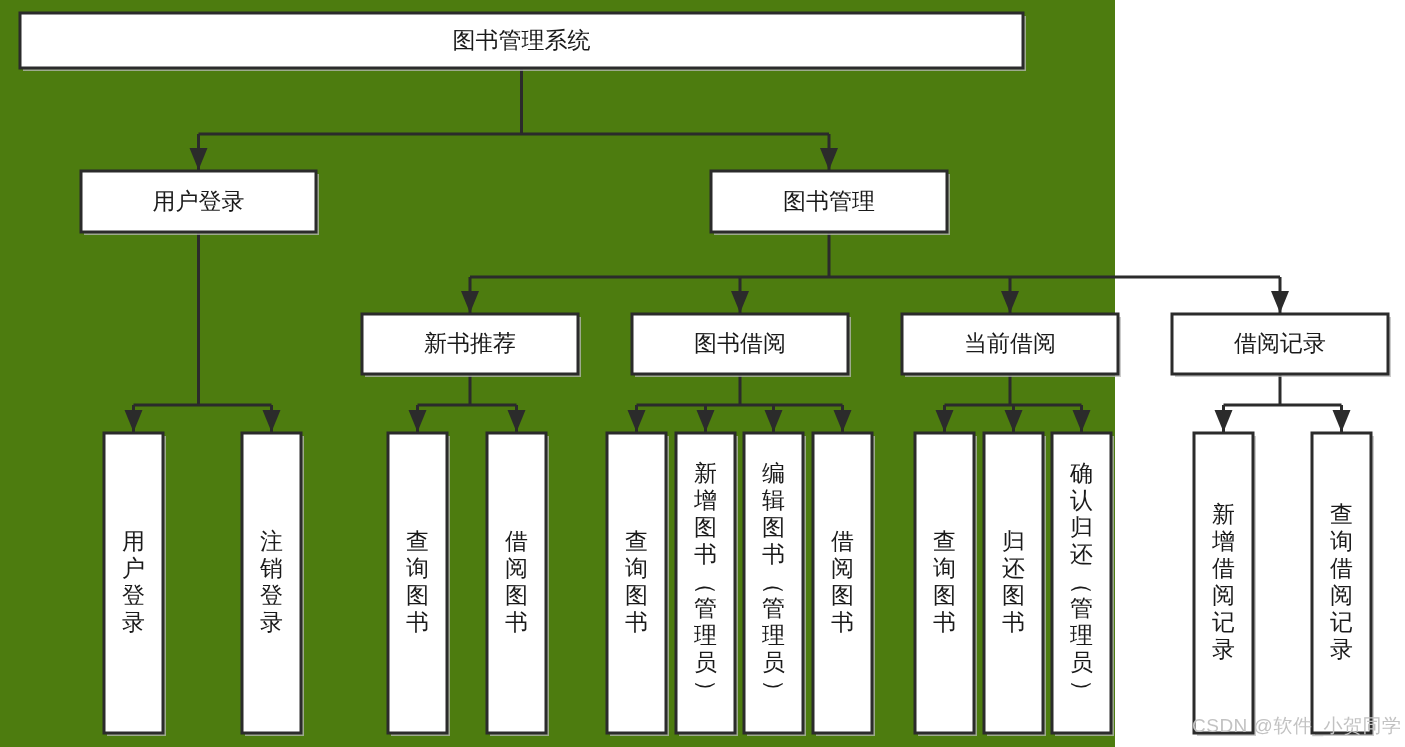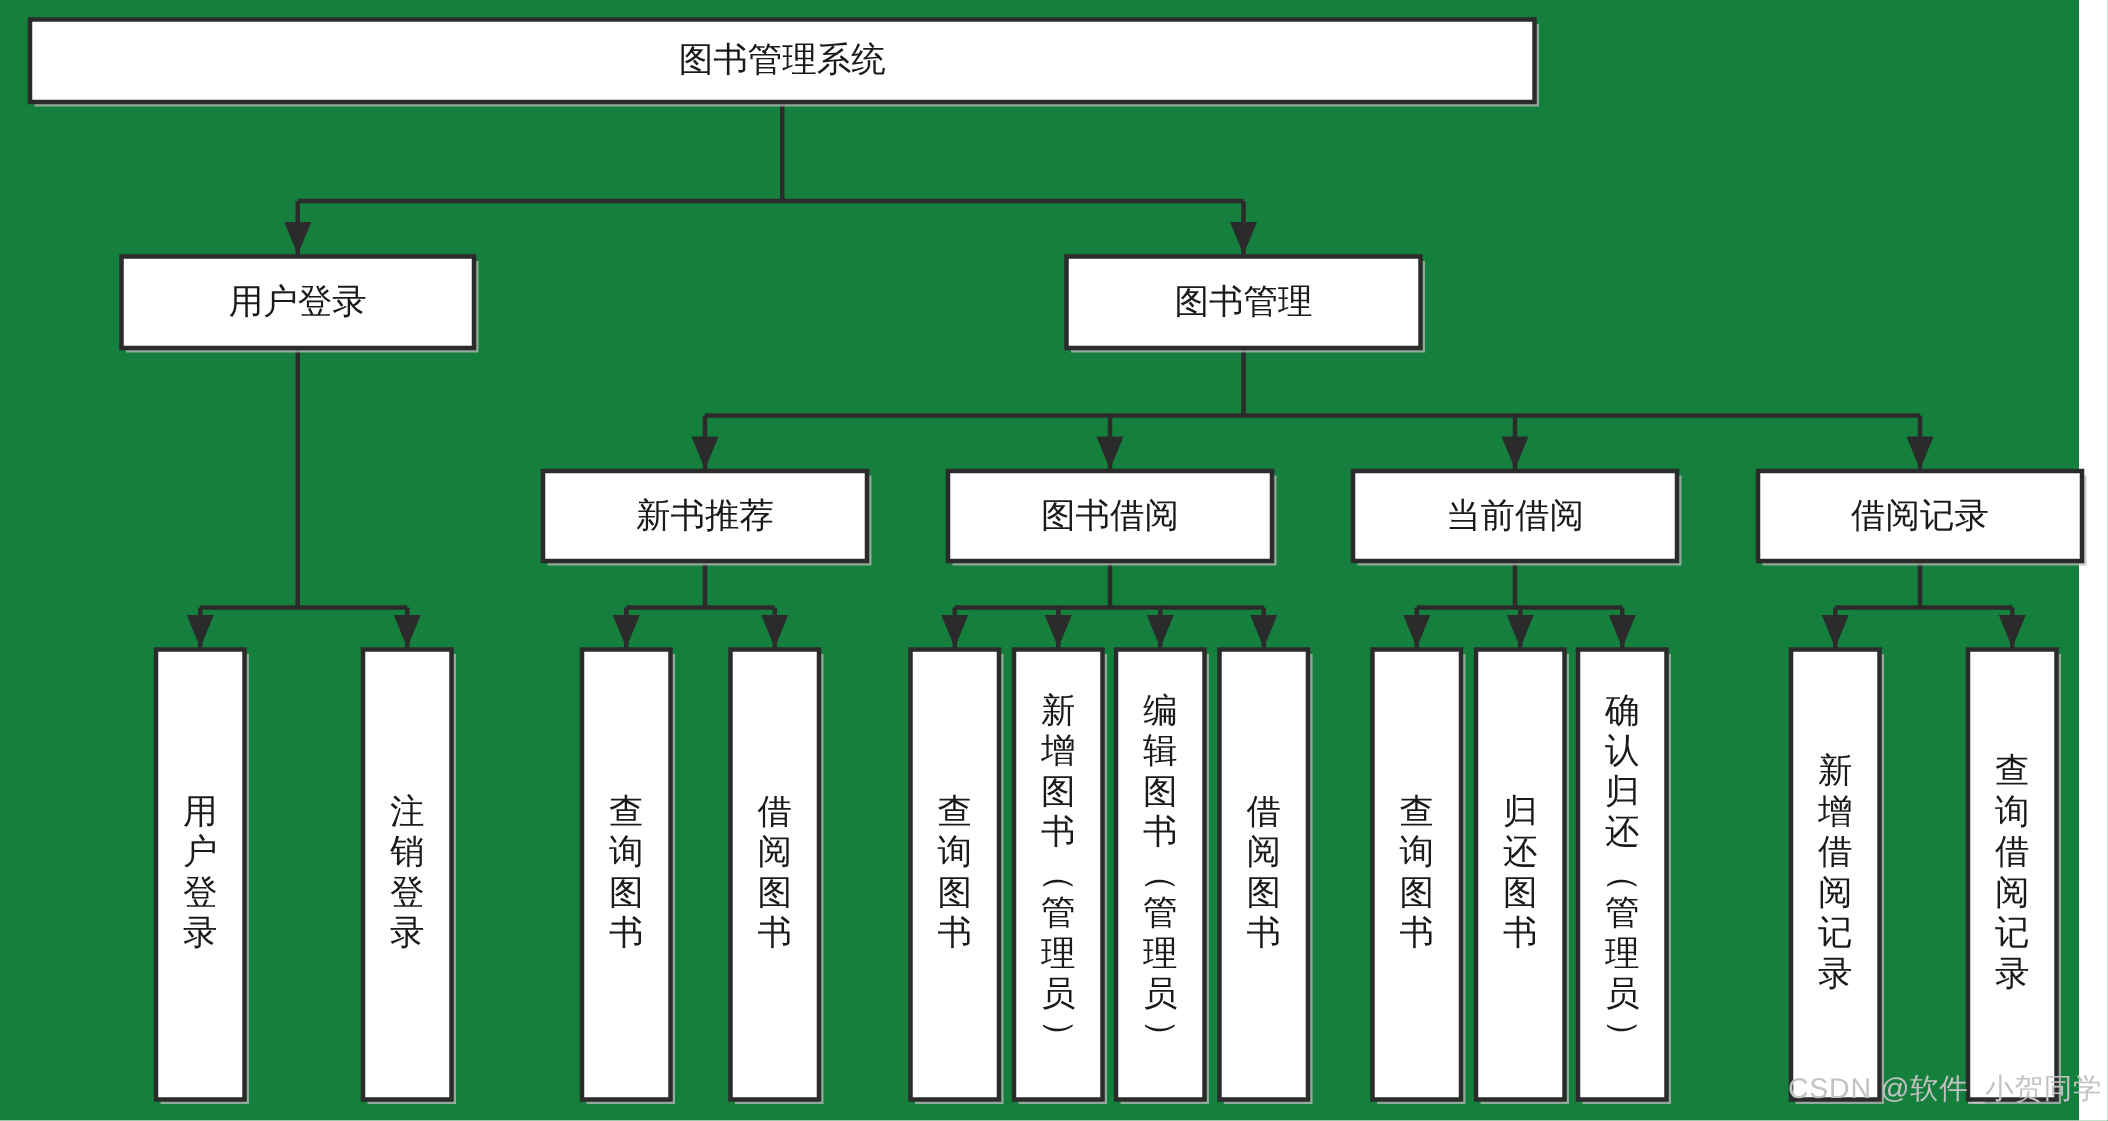--- a/index.html
+++ b/index.html
@@ -8,23 +8,23 @@
     background: #ffffff;
   }
   body {
     width: 1405px;
     height: 747px;
     font-family: "Liberation Sans", "DejaVu Sans", sans-serif;
     overflow: hidden;
   }
   #diagram-root {
     position: relative;
-    width: 1386px;
+    width: 1115px;
     height: 747px;
-    background: #15803d;
+    background: #4d7c0f;
   }
   svg.diagram-canvas {
     position: absolute;
     left: 0;
     top: 0;
     width: 1405px;
     height: 747px;
     display: block;
   }
   .node-box {

